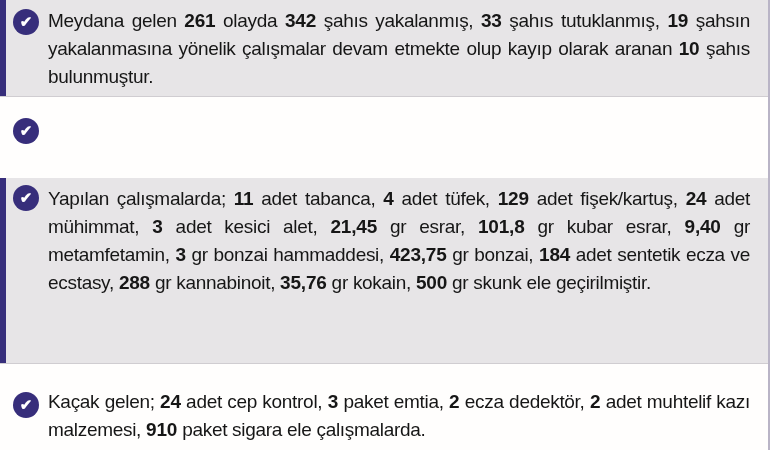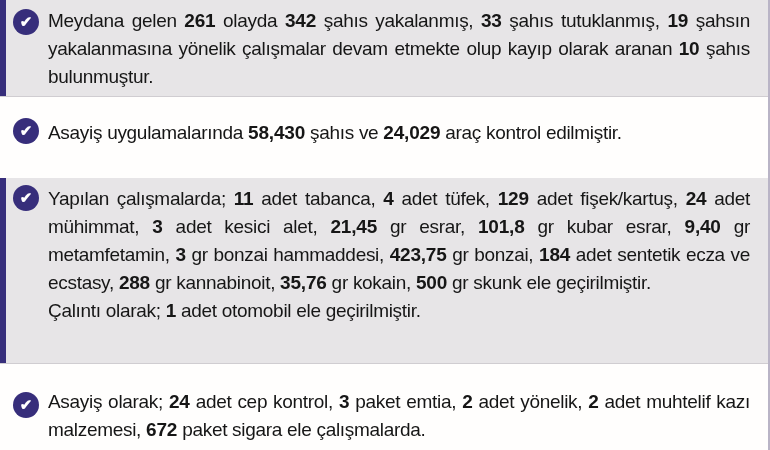--- a/index.html
+++ b/index.html
@@ -80,32 +80,28 @@
 <section id="block-0" class="block gray">
   <div class="accent-bar"></div>
   <span class="bullet">✔</span>
   <div class="paragraphs">
       <p class="para"><span>Meydana gelen </span><span class="num">261</span><span> olayda </span><span class="num">342</span><span> şahıs yakalanmış, </span><span class="num">33</span><span> şahıs tutuklanmış, </span><span class="num">19</span><span> şahsın yakalanmasına yönelik çalışmalar devam etmekte olup kayıp olarak aranan </span><span class="num">10</span><span> şahıs bulunmuştur.</span></p>
     </div>
 </section>
 
 <section id="block-1" class="block white">
   <span class="bullet">✔</span>
-  <div class="paragraphs">
-      <p class="para"><span>Asayiş uygulamalarında </span><span class="num">58,430</span><span> şahıs ve </span><span class="num">24,029</span><span> araç kontrol edilmiştir.</span></p>
-    </div>
 </section>
 
 <section id="block-2" class="block gray">
   <div class="accent-bar"></div>
   <span class="bullet">✔</span>
   <div class="paragraphs">
       <p class="para"><span>Yapılan çalışmalarda; </span><span class="num">11</span><span> adet tabanca, </span><span class="num">4</span><span> adet tüfek, </span><span class="num">129</span><span> adet fişek/kartuş, </span><span class="num">24</span><span> adet mühimmat, </span><span class="num">3</span><span> adet kesici alet, </span><span class="num">21,45</span><span> gr esrar, </span><span class="num">101,8</span><span> gr kubar esrar, </span><span class="num">9,40</span><span> gr metamfetamin, </span><span class="num">3</span><span> gr bonzai hammaddesi, </span><span class="num">423,75</span><span> gr bonzai, </span><span class="num">184</span><span> adet sentetik ecza ve ecstasy, </span><span class="num">288</span><span> gr kannabinoit, </span><span class="num">35,76</span><span> gr kokain, </span><span class="num">500</span><span> gr skunk ele geçirilmiştir.</span></p>
-      <p class="para"><span>Çalıntı olarak; </span><span class="num">1</span><span> adet otomobil ele geçirilmiştir.</span></p>
     </div>
 </section>
 
 <section id="block-3" class="block white">
   <span class="bullet">✔</span>
   <div class="paragraphs">
-      <p class="para"><span>Asayiş olarak; </span><span class="num">24</span><span> adet cep kontrol, </span><span class="num">3</span><span> paket emtia, </span><span class="num">2</span><span> adet yönelik, </span><span class="num">2</span><span> adet muhtelif kazı malzemesi, </span><span class="num">672</span><span> paket sigara ele çalışmalarda.</span></p>
+      <p class="para"><span>Kaçak gelen; </span><span class="num">24</span><span> adet cep kontrol, </span><span class="num">3</span><span> paket emtia, </span><span class="num">2</span><span> ecza dedektör, </span><span class="num">2</span><span> adet muhtelif kazı malzemesi, </span><span class="num">910</span><span> paket sigara ele çalışmalarda.</span></p>
     </div>
 </section>
 
 </body></html>

